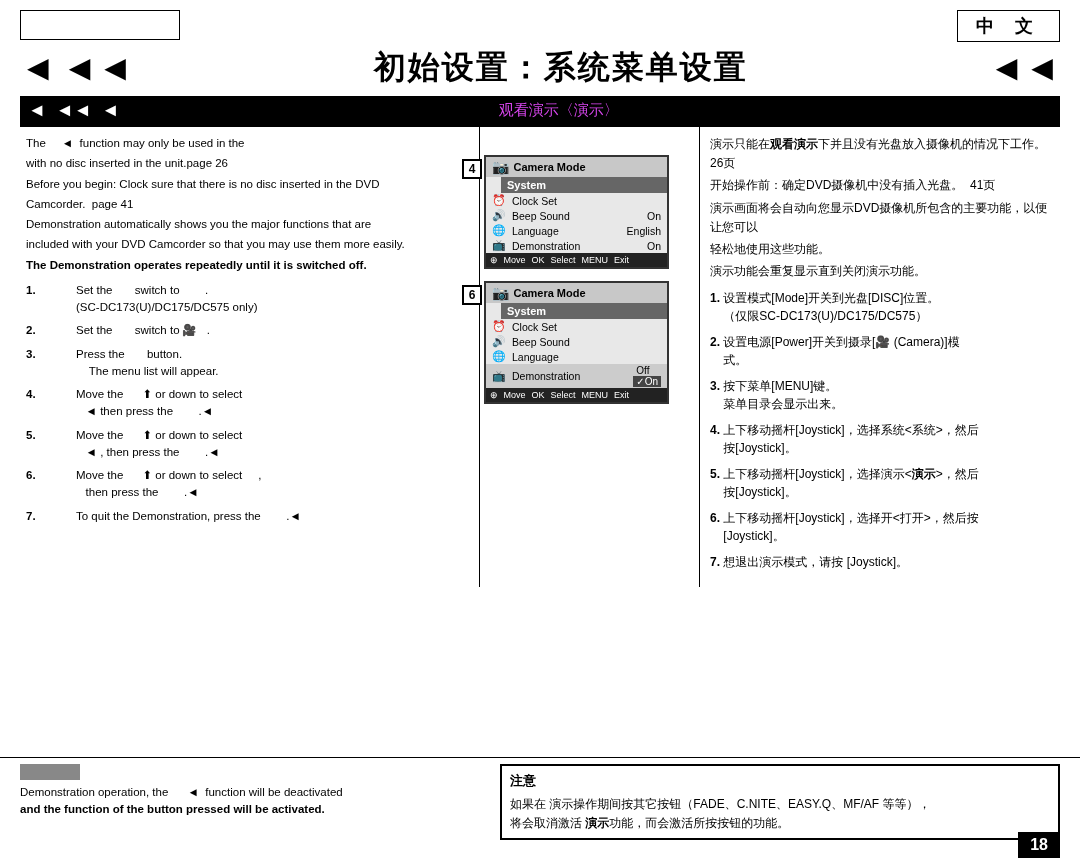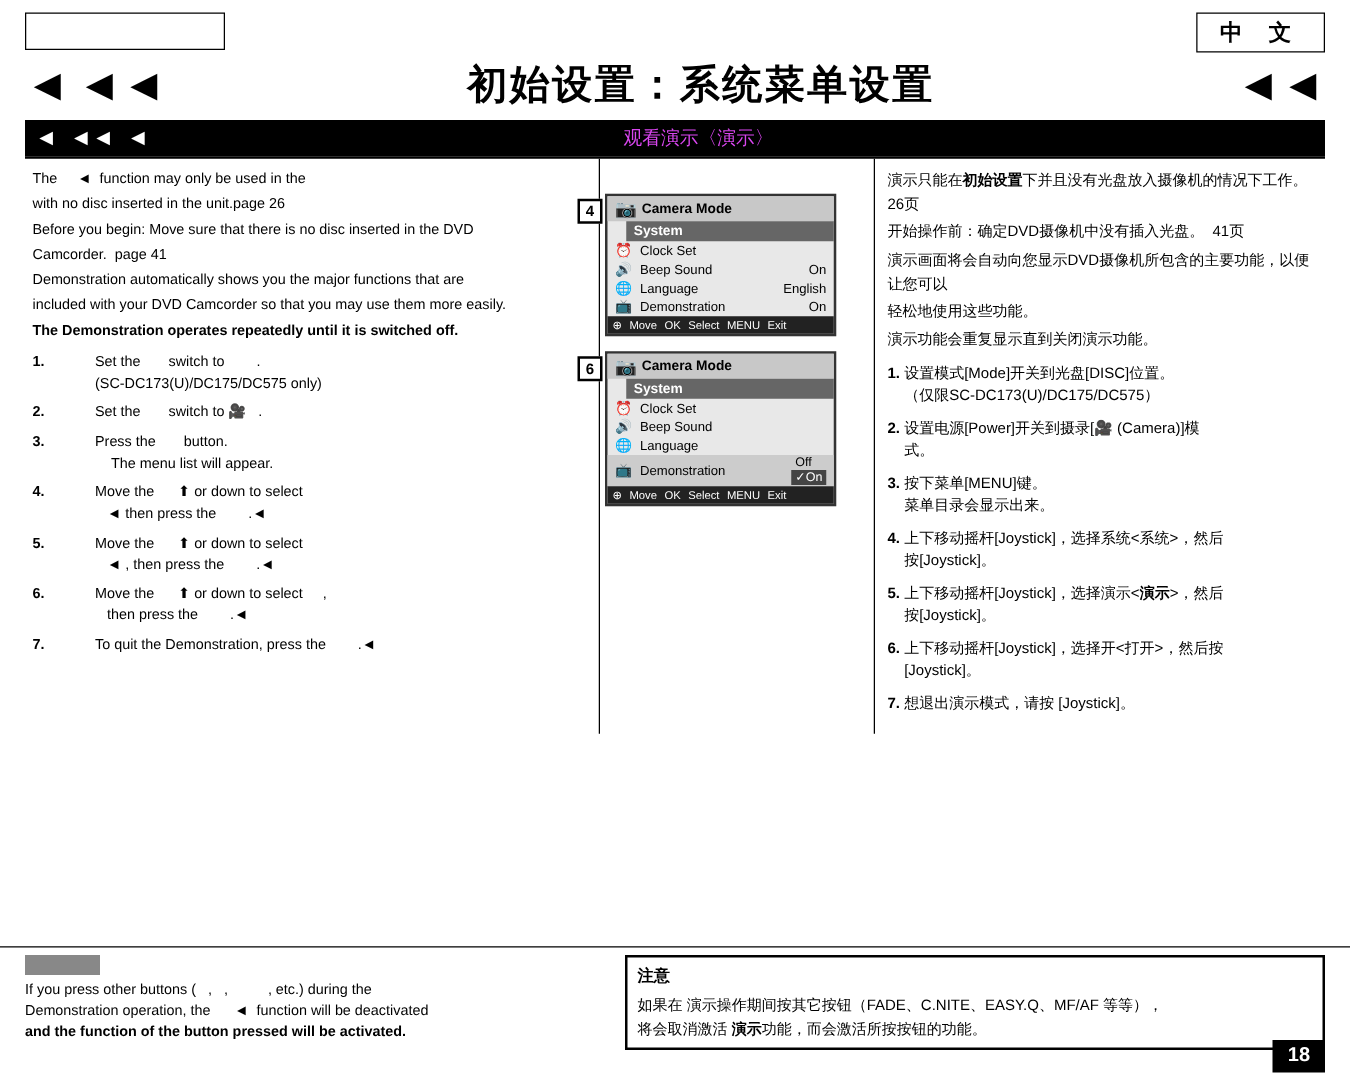--- a/index.html
+++ b/index.html
@@ -330,21 +330,21 @@
       <span class="header-arrow">◄</span>
     </div>
     <div class="header-bar-right">观看演示〈演示〉</div>
   </div>
 
   <div class="main-content">
 
     <div class="left-panel">
       <p>The &nbsp;&nbsp;&nbsp; <strong>◄</strong>&nbsp; function may only be used in the</p>
       <p>with no disc inserted in the unit.page 26</p>
-      <p>Before you begin: Move sure that there is no disc inserted in the DVD</p>
+      <p>Before you begin: Clock sure that there is no disc inserted in the DVD</p>
       <p>Camcorder.&nbsp; page 41</p>
       <p>Demonstration automatically shows you the major functions that are</p>
       <p>included with your DVD Camcorder so that you may use them more easily.</p>
       <p><strong>The Demonstration operates repeatedly until it is switched off.</strong></p>
 
       <ul class="steps-list">
         <li>
           <span class="step-num">1.</span>
           <span class="step-content">
             Set the &nbsp;&nbsp;&nbsp;&nbsp;&nbsp; switch to &nbsp;&nbsp;&nbsp;&nbsp;&nbsp;&nbsp; .<br>
@@ -467,21 +467,21 @@
             <span>Select</span>
             <span>MENU</span>
             <span>Exit</span>
           </div>
         </div>
       </div>
 
     </div>
 
     <div class="right-panel">
-      <p>演示只能在<strong>初始设置</strong>下并且没有光盘放入摄像机的情况下工作。 26页</p>
+      <p>演示只能在<strong>观看演示</strong>下并且没有光盘放入摄像机的情况下工作。 26页</p>
       <p>开始操作前：确定DVD摄像机中没有插入光盘。&nbsp; 41页</p>
       <p>演示画面将会自动向您显示DVD摄像机所包含的主要功能，以便让您可以</p>
       <p>轻松地使用这些功能。</p>
       <p>演示功能会重复显示直到关闭演示功能。</p>
 
       <ul class="right-steps">
         <li>
           <strong>1.</strong> 设置模式[Mode]开关到光盘[DISC]位置。<br>
           &nbsp;&nbsp;&nbsp;&nbsp;（仅限SC-DC173(U)/DC175/DC575）
         </li>
@@ -505,21 +505,20 @@
           <strong>7.</strong> 想退出演示模式，请按 [Joystick]。
         </li>
       </ul>
     </div>
 
   </div>
 
   <div class="bottom-section">
     <div class="bottom-left">
       <div class="bottom-left-bar"></div>
-      <p>If you press other buttons (&nbsp;&nbsp;&nbsp;,&nbsp;&nbsp;&nbsp;,&nbsp;&nbsp;&nbsp;&nbsp;&nbsp;&nbsp;&nbsp;&nbsp;&nbsp;&nbsp;, etc.) during the</p>
       <p>Demonstration operation, the &nbsp;&nbsp;&nbsp;&nbsp; <strong>◄</strong>&nbsp; function will be deactivated</p>
       <p><strong>and the function of the button pressed will be activated.</strong></p>
     </div>
     <div class="bottom-right">
       <div class="notice-title">注意</div>
       <p>如果在 演示操作期间按其它按钮（FADE、C.NITE、EASY.Q、MF/AF 等等），</p>
       <p>将会取消激活 <strong>演示</strong>功能，而会激活所按按钮的功能。</p>
     </div>
   </div>
 

